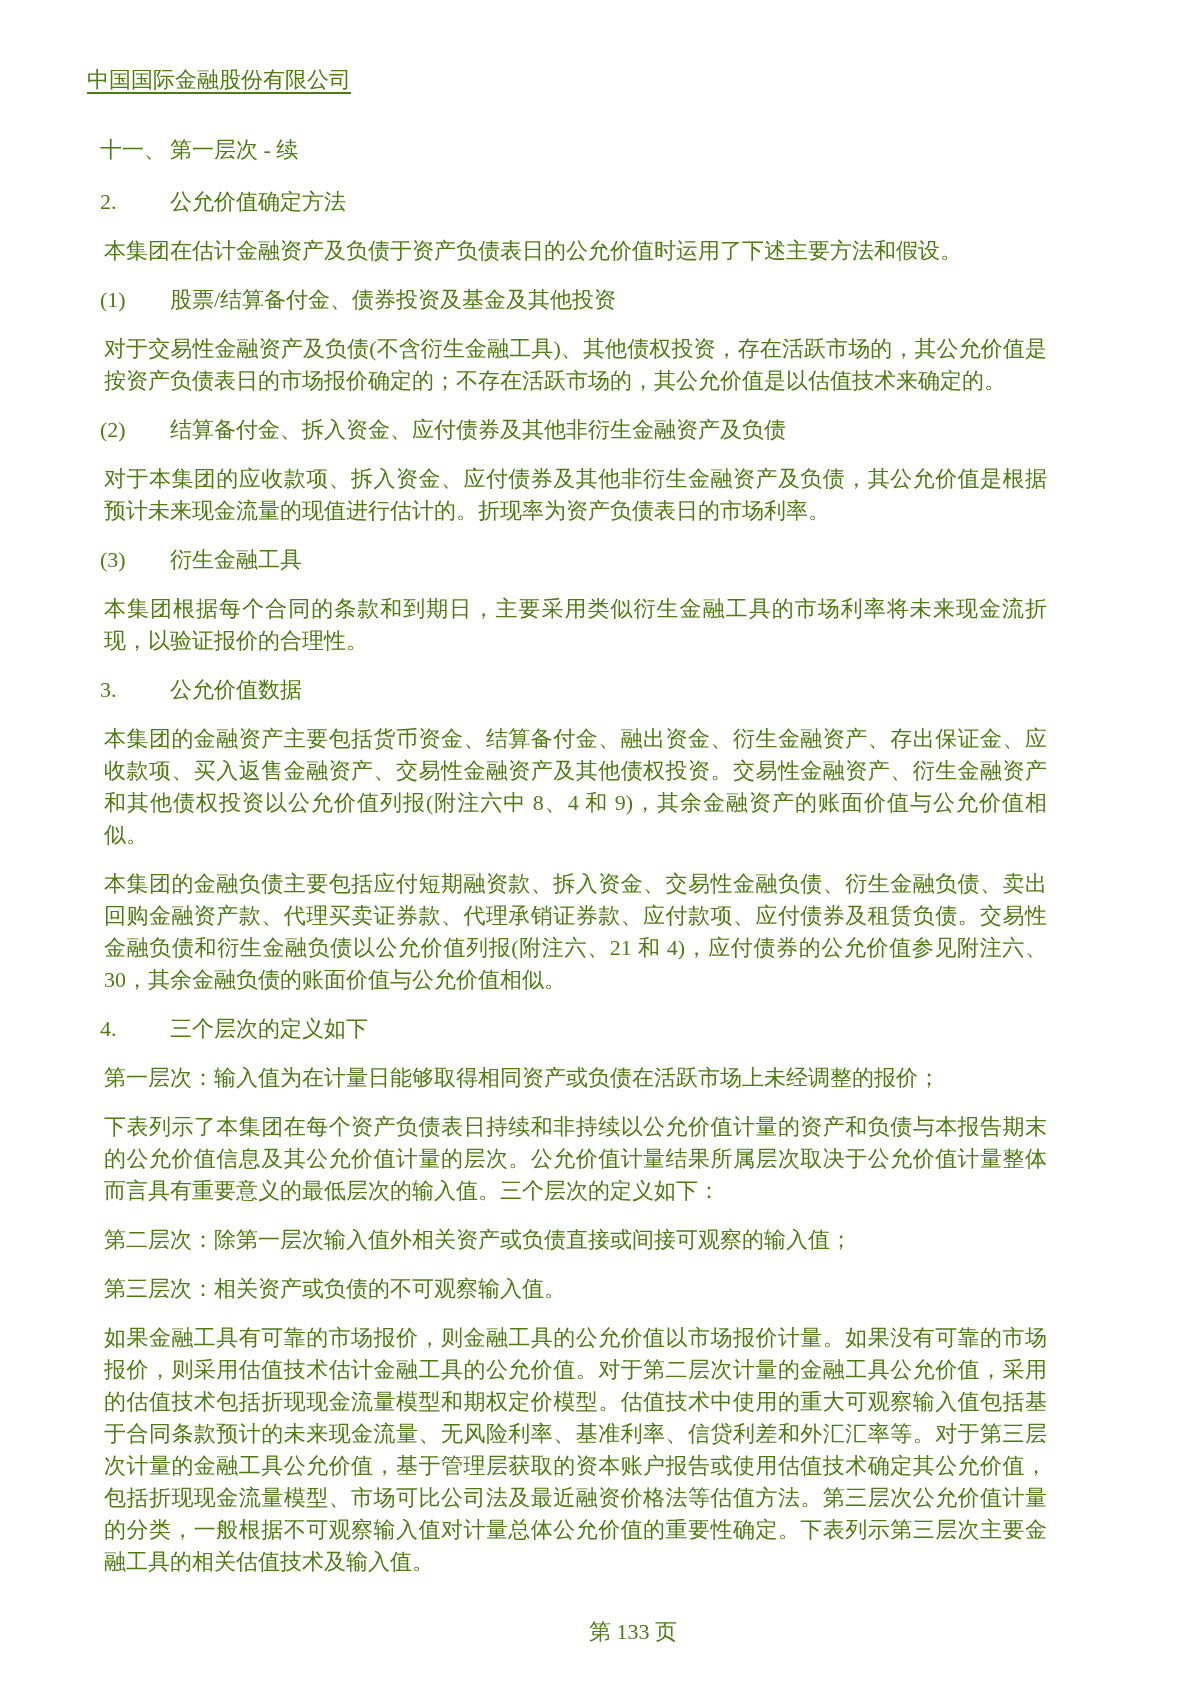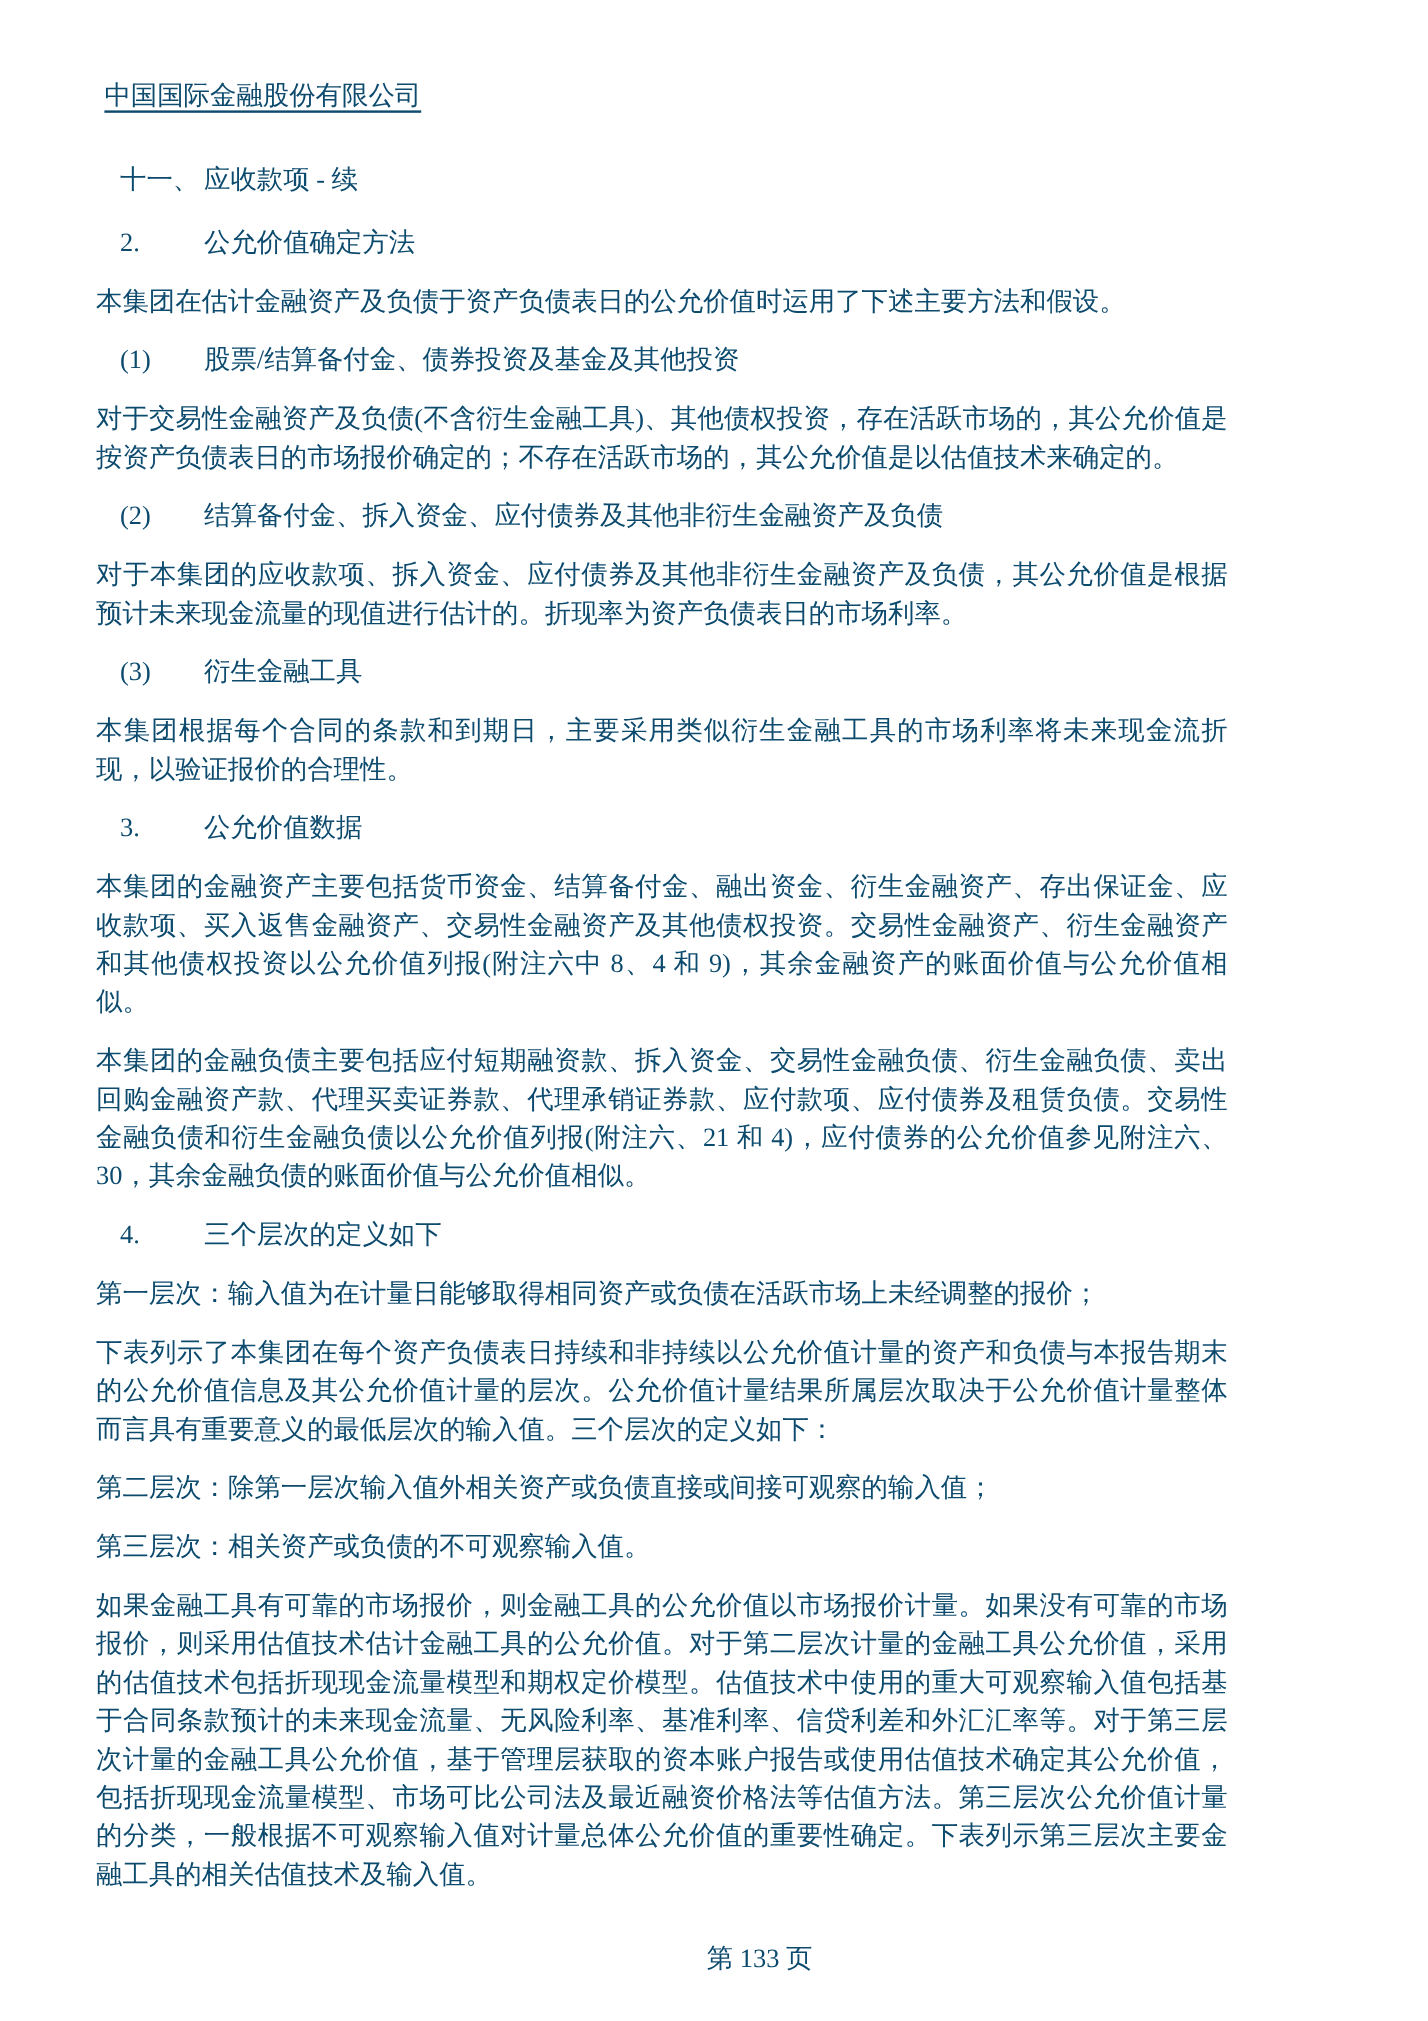--- a/index.html
+++ b/index.html
@@ -5,21 +5,21 @@
   html, body {
     margin: 0;
     padding: 0;
     background: #ffffff;
   }
   .page {
     position: relative;
     width: 1190px;
     height: 1684px;
     background: #ffffff;
-    color: #0c4a6e;
+    color: #4d7c0f;
     font-family: "Liberation Serif", "DejaVu Serif", serif;
     font-size: 22px;
     line-height: 32px;
     overflow: hidden;
   }
   .content {
     padding-top: 64px;
   }
   .company {
     margin: 0 0 38px 87px;
@@ -36,21 +36,21 @@
     margin-bottom: 20px;
   }
   .block .num {
     flex: 0 0 70px;
     white-space: nowrap;
   }
   .block .htxt {
     flex: 1 1 auto;
   }
   .para {
-    margin: 0 0 17px 80px;
+    margin: 0 0 17px 104px;
     width: 943px;
     text-align: justify;
   }
   .footer {
     position: absolute;
     top: 1616px;
     left: 0;
     width: 100%;
     text-align: center;
     font-size: 22px;
@@ -60,21 +60,21 @@
 </head>
 <body>
 
 <div class="page">
   <div class="content">
 
     <h1 class="company">中国国际金融股份有限公司</h1>
 
     <div class="block section">
       <span class="num">十一、</span>
-      <span class="htxt">应收款项 - 续</span>
+      <span class="htxt">第一层次 - 续</span>
     </div>
 
     <div class="block">
       <span class="num">2.</span>
       <span class="htxt">公允价值确定方法</span>
     </div>
 
     <p class="para">本集团在估计金融资产及负债于资产负债表日的公允价值时运用了下述主要方法和假设。</p>
 
     <div class="block">

